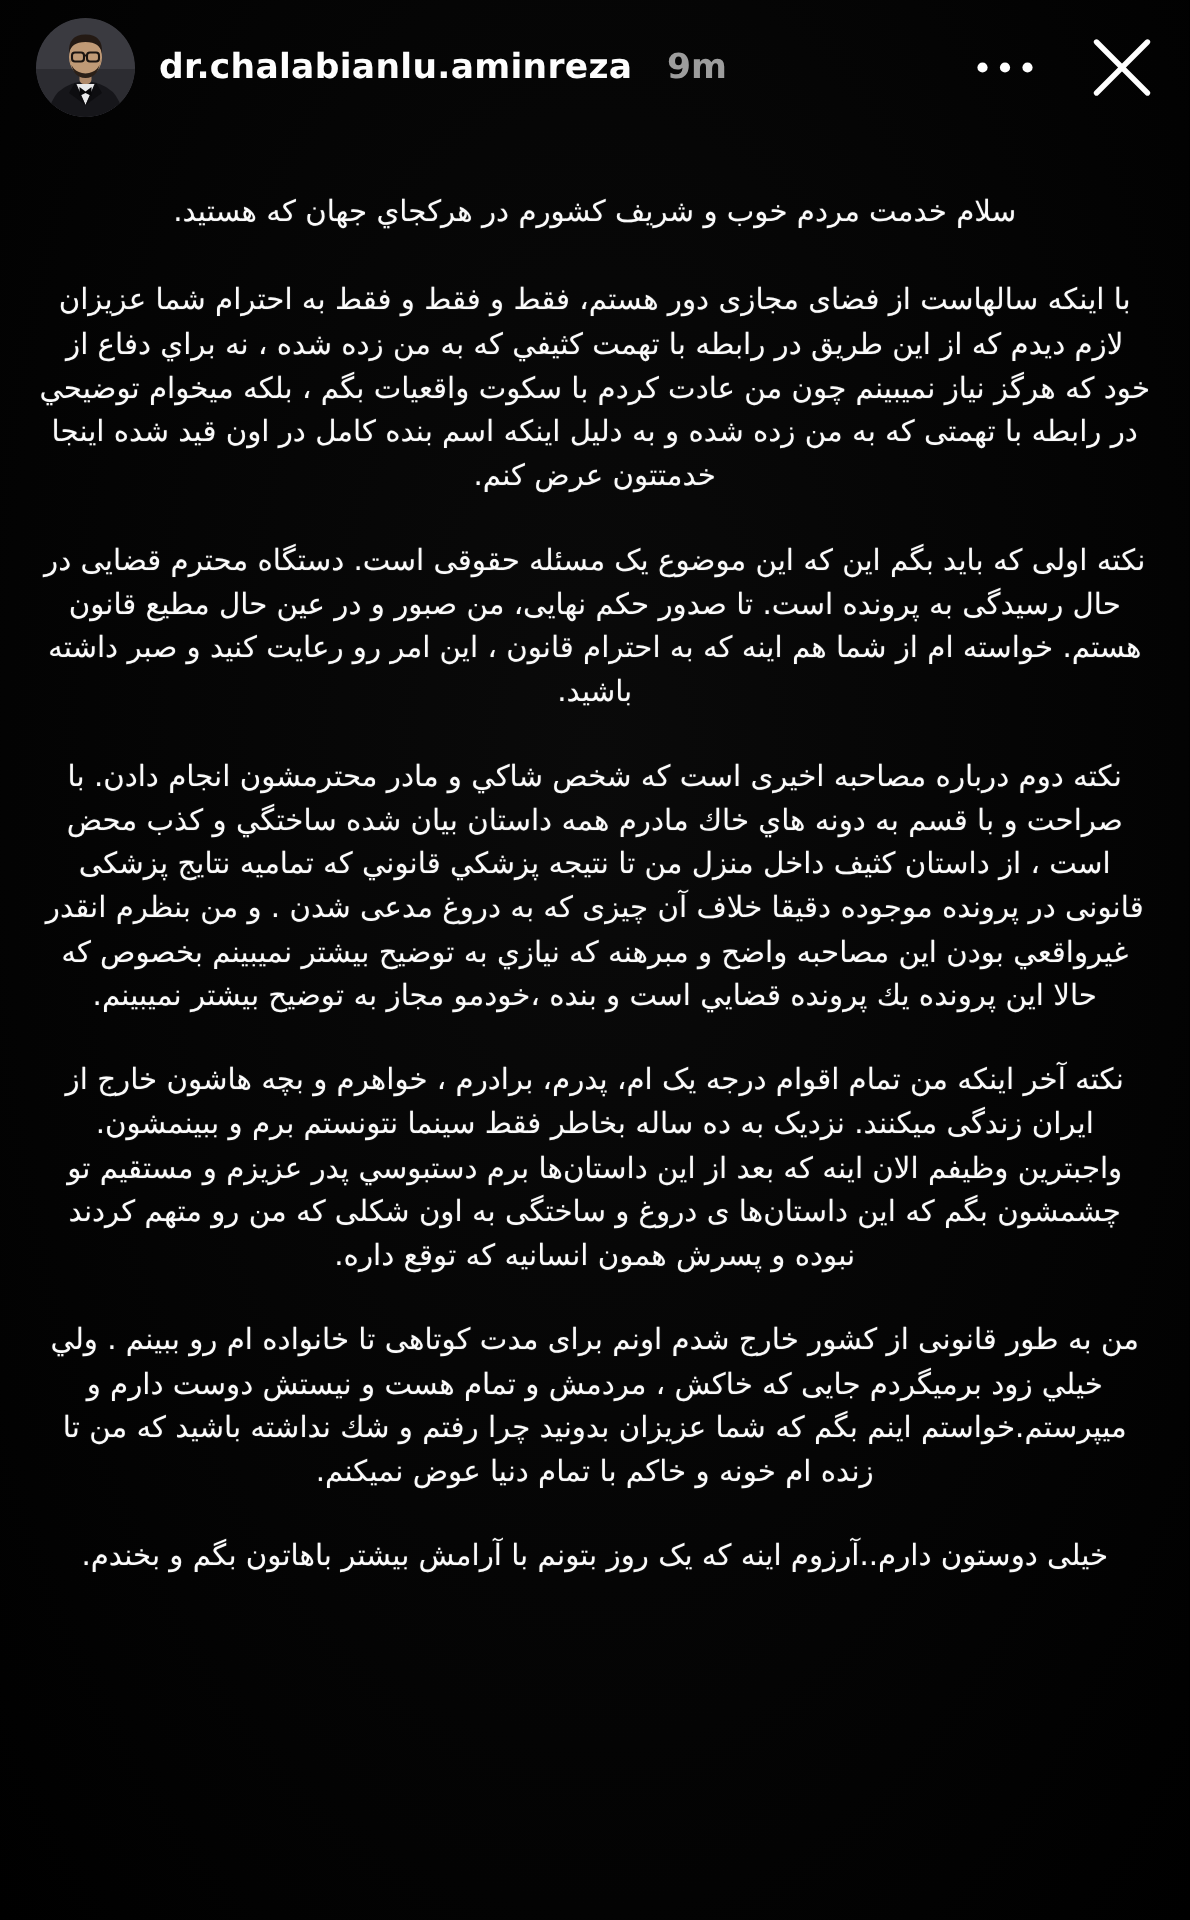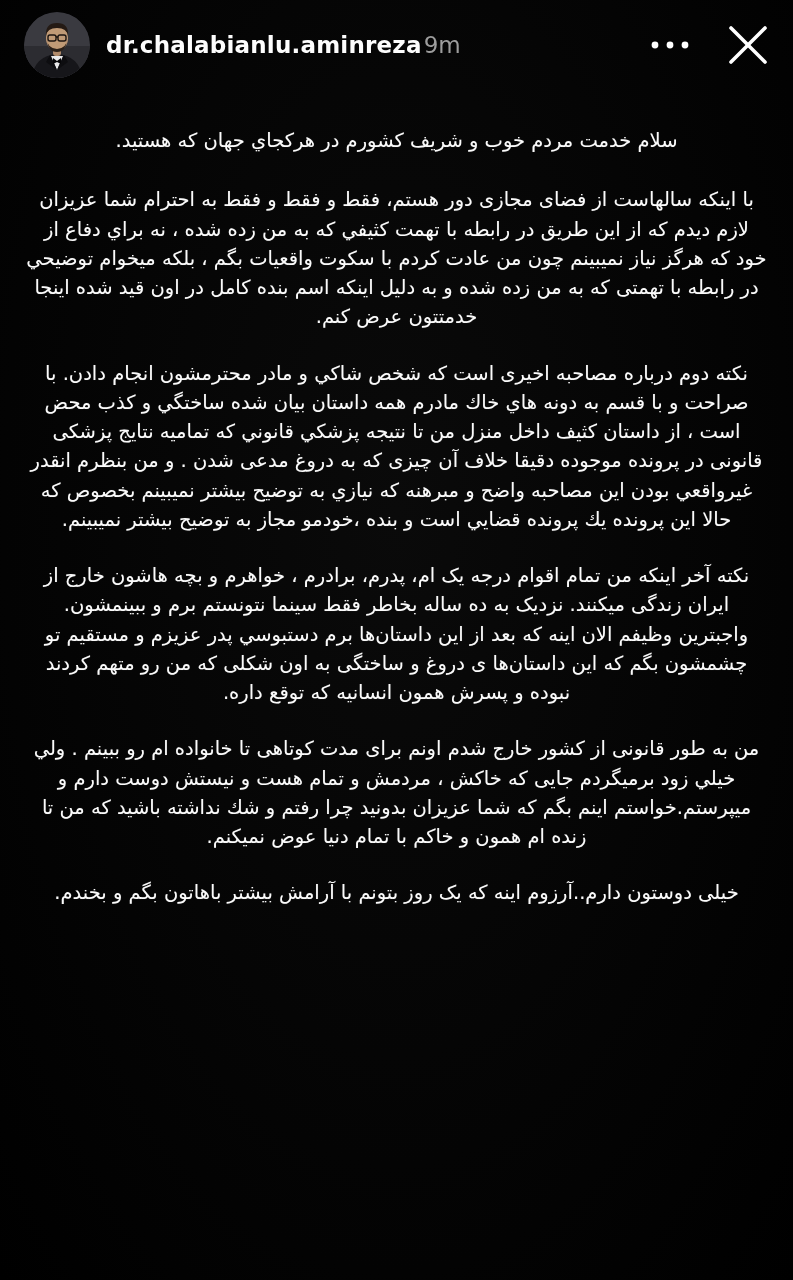--- a/index.html
+++ b/index.html
@@ -33,33 +33,34 @@
   }
   .avatar-ring svg { display: block; width: 100%; height: 100%; }
   .user-block {
     display: flex;
     align-items: center;
     margin-right: 0;
     margin-left: auto;
     flex: 1 1 auto;
     padding-left: 16px;
     min-width: 0;
+    gap: 11px;
   }
   .username {
     color: #fdfdfd;
     font-size: 23px;
     font-weight: bold;
     letter-spacing: 0.2px;
     white-space: nowrap;
   }
   .timestamp {
     color: #9d9d9d;
     font-size: 23px;
-    margin-left: 2px;
-    font-weight: normal;
+    margin-left: 12px;
+    font-weight: bold;
   }
   .header-actions {
     display: flex;
     align-items: center;
     gap: 34px;
     flex: 0 0 auto;
   }
   .icon-btn {
     background: none;
     border: none;
@@ -153,20 +154,21 @@
           <line x1="6" y1="6" x2="40" y2="40" stroke="#fff" stroke-width="3.6" stroke-linecap="round"></line>
           <line x1="40" y1="6" x2="6" y2="40" stroke="#fff" stroke-width="3.6" stroke-linecap="round"></line>
         </svg>
       </button>
     </div>
   </header>
 
   <main class="story-content">
     <p class="gap-lg">سلام خدمت مردم خوب و شريف كشورم در هركجاي جهان كه هستيد.</p>
     <p>با اینکه سالهاست از فضای مجازی دور هستم، فقط و فقط و فقط به احترام شما عزیزان لازم دیدم که از این طریق در رابطه با تهمت کثیفي که به من زده شده ، نه براي دفاع از خود که هرگز نیاز نمیبینم چون من عادت کردم با سکوت واقعیات بگم ، بلکه میخوام توضیحي در رابطه با تهمتی که به من زده شده و به دلیل اینکه اسم بنده کامل در اون قید شده اینجا خدمتتون عرض کنم.</p>
+    <p>نکته اولی که باید بگم این که این موضوع یک مسئله حقوقی است. دستگاه محترم قضایی در حال رسیدگی به پرونده است. تا صدور حکم نهایی، من صبور و در عین حال مطیع قانون هستم. خواسته ام از شما هم اینه که به احترام قانون ، این امر رو رعایت کنید و صبر داشته باشید.</p>
     <p>نکته دوم درباره مصاحبه اخیری است که شخص شاکي و مادر محترمشون انجام دادن. با صراحت و با قسم به دونه هاي خاك مادرم همه داستان بیان شده ساختگي و کذب محض است ، از داستان کثیف داخل منزل من تا نتیجه پزشکي قانوني که تمامیه نتایج پزشکی قانونی در پرونده موجوده دقیقا خلاف آن چیزی که به دروغ مدعی شدن . و من بنظرم انقدر غیرواقعي بودن این مصاحبه واضح و مبرهنه که نیازي به توضیح بیشتر نمیبینم بخصوص که حالا این پرونده یك پرونده قضایي است و بنده ،خودمو مجاز به توضیح بیشتر نمیبینم.</p>
     <p>نکته آخر اینکه من تمام اقوام درجه یک ام، پدرم، برادرم ، خواهرم و بچه هاشون خارج از ایران زندگی میکنند. نزدیک به ده ساله بخاطر فقط سینما نتونستم برم و ببینمشون. واجبترین وظیفم الان اینه که بعد از این داستان‌ها برم دستبوسي پدر عزیزم و مستقیم تو چشمشون بگم که این داستان‌ها ی دروغ و ساختگی به اون شکلی که من رو متهم کردند نبوده و پسرش همون انسانیه که توقع داره.</p>
-    <p>من به طور قانونی از کشور خارج شدم اونم برای مدت کوتاهی تا خانواده ام رو ببینم . ولي خیلي زود برمیگردم جایی که خاکش ، مردمش و تمام هست و نیستش دوست دارم و میپرستم.خواستم اینم بگم که شما عزیزان بدونید چرا رفتم و شك نداشته باشید که من تا زنده ام همون و خاکم با تمام دنیا عوض نمیکنم.</p>
+    <p>من به طور قانونی از کشور خارج شدم اونم برای مدت کوتاهی تا خانواده ام رو ببینم . ولي خیلي زود برمیگردم جایی که خاکش ، مردمش و تمام هست و نیستش دوست دارم و میپرستم.خواستم اینم بگم که شما عزیزان بدونید چرا رفتم و شك نداشته باشید که من تا زنده ام خونه و خاکم با تمام دنیا عوض نمیکنم.</p>
     <p class="no-gap">خیلی دوستون دارم..آرزوم اینه که یک روز بتونم با آرامش بیشتر باهاتون بگم و بخندم.</p>
 
   </main>
 
 </div>
 
 </body></html>

